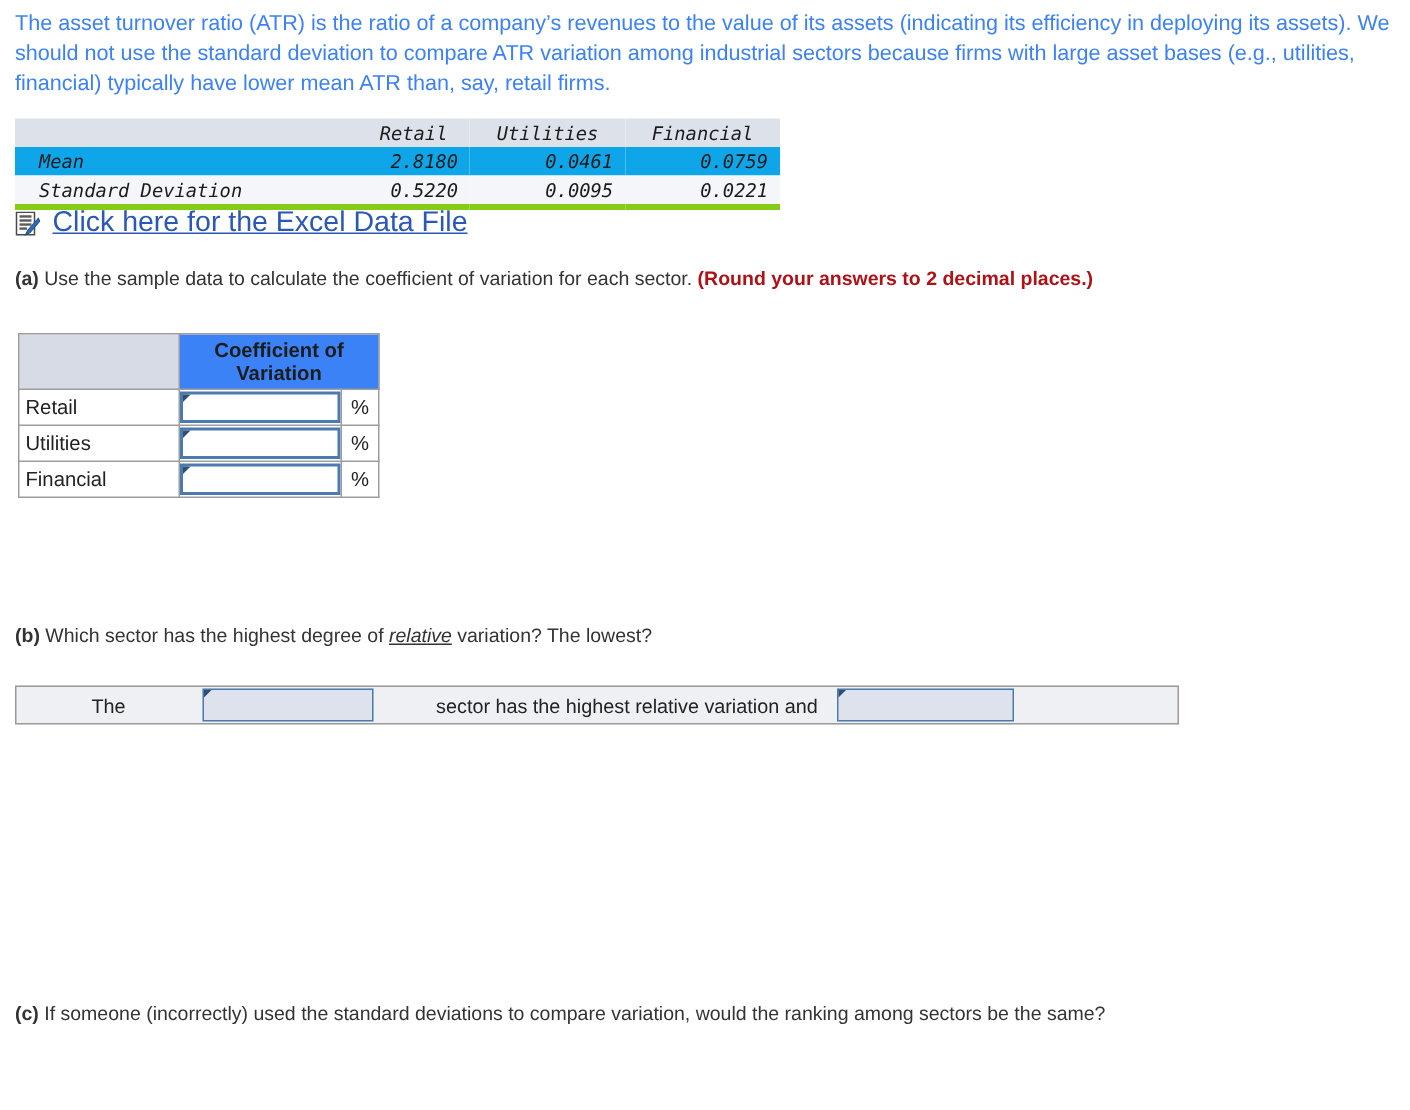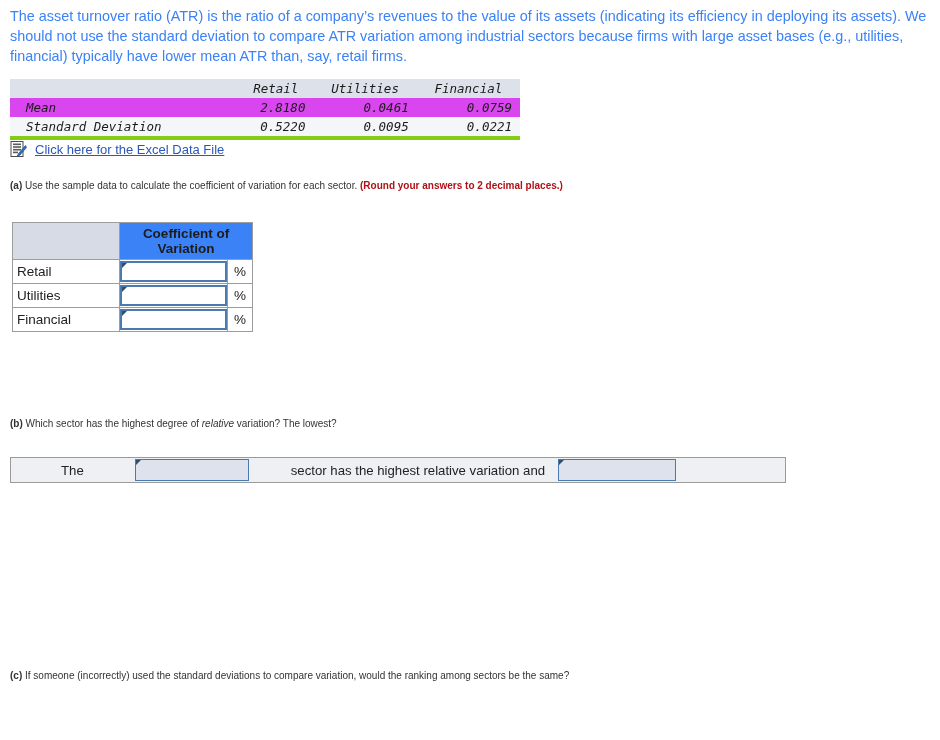--- a/index.html
+++ b/index.html
@@ -45,21 +45,21 @@
     font-weight: normal;
   }
   .stats-table thead tr {
     background: #dde1ea;
   }
   .stats-table thead th {
     text-align: center;
     font-style: italic;
   }
   .stats-table thead th.corner { width: 212px; }
-  .stats-table tbody tr.r-even { background: #d946ef; }
+  .stats-table tbody tr.r-even { background: #0ea5e9; }
   .stats-table tbody tr.r-odd  { background: #f4f6f9; }
   .stats-table tbody td.lbl {
     text-align: left;
     padding-left: 16px;
   }
   .stats-table tbody td.val {
     text-align: right;
     margin-top: 16px;
   }
   .stats-table tbody tr:last-child {
@@ -76,39 +76,39 @@
     height: 20px;
   }
   .excel-icon {
     width: 17px;
     height: 17px;
     position: relative;
     flex: 0 0 auto;
     display: inline-block;
   }
   .excel-link {
-    font-size: 13px;
+    font-size: 19px;
     color: #2a57b8;
     text-decoration: underline;
     margin-left: 8px;
     cursor: pointer;
     white-space: nowrap;
   }
 
   
   .qline {
     position: absolute;
-    font-size: 10px;
+    font-size: 13px;
     color: #333333;
     line-height: 20px;
     white-space: nowrap;
   }
   .qtag { font-weight: bold; }
   .hint { color: #b01116; font-weight: bold; }
-  .ital { font-style: italic; }
+  .ital { font-style: italic; text-decoration: underline; }
 
   .q-a { left: 10px; top: 176px; }
   .q-b { left: 10px; top: 414px; }
   .q-c { left: 10px; top: 666px; }
 
   
   .ans-table {
     position: absolute;
     left: 12px;
     top: 222px;

